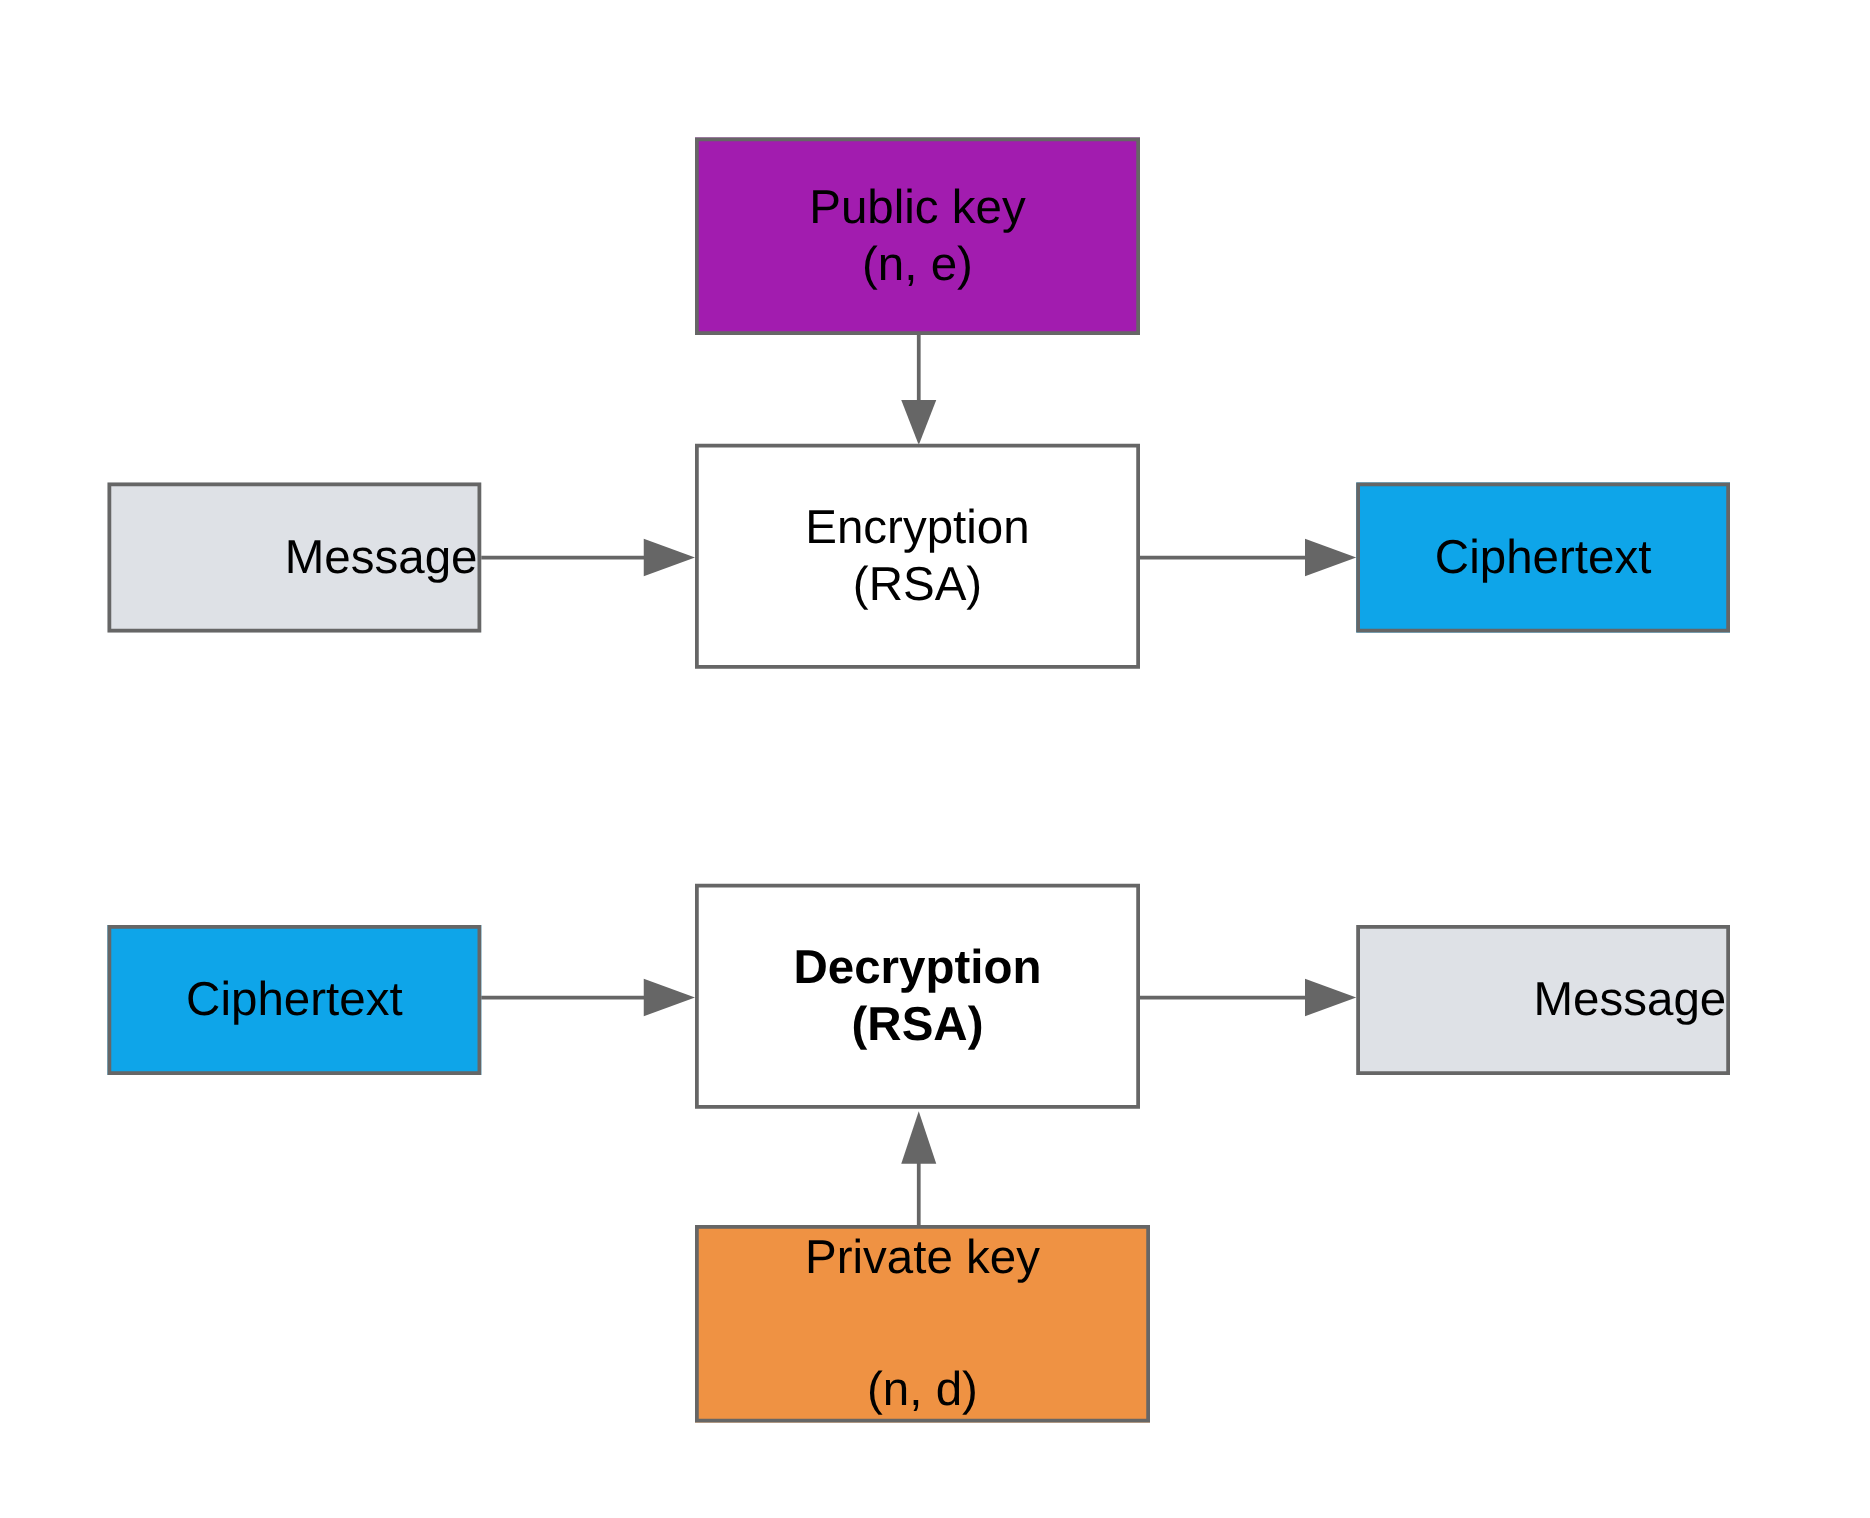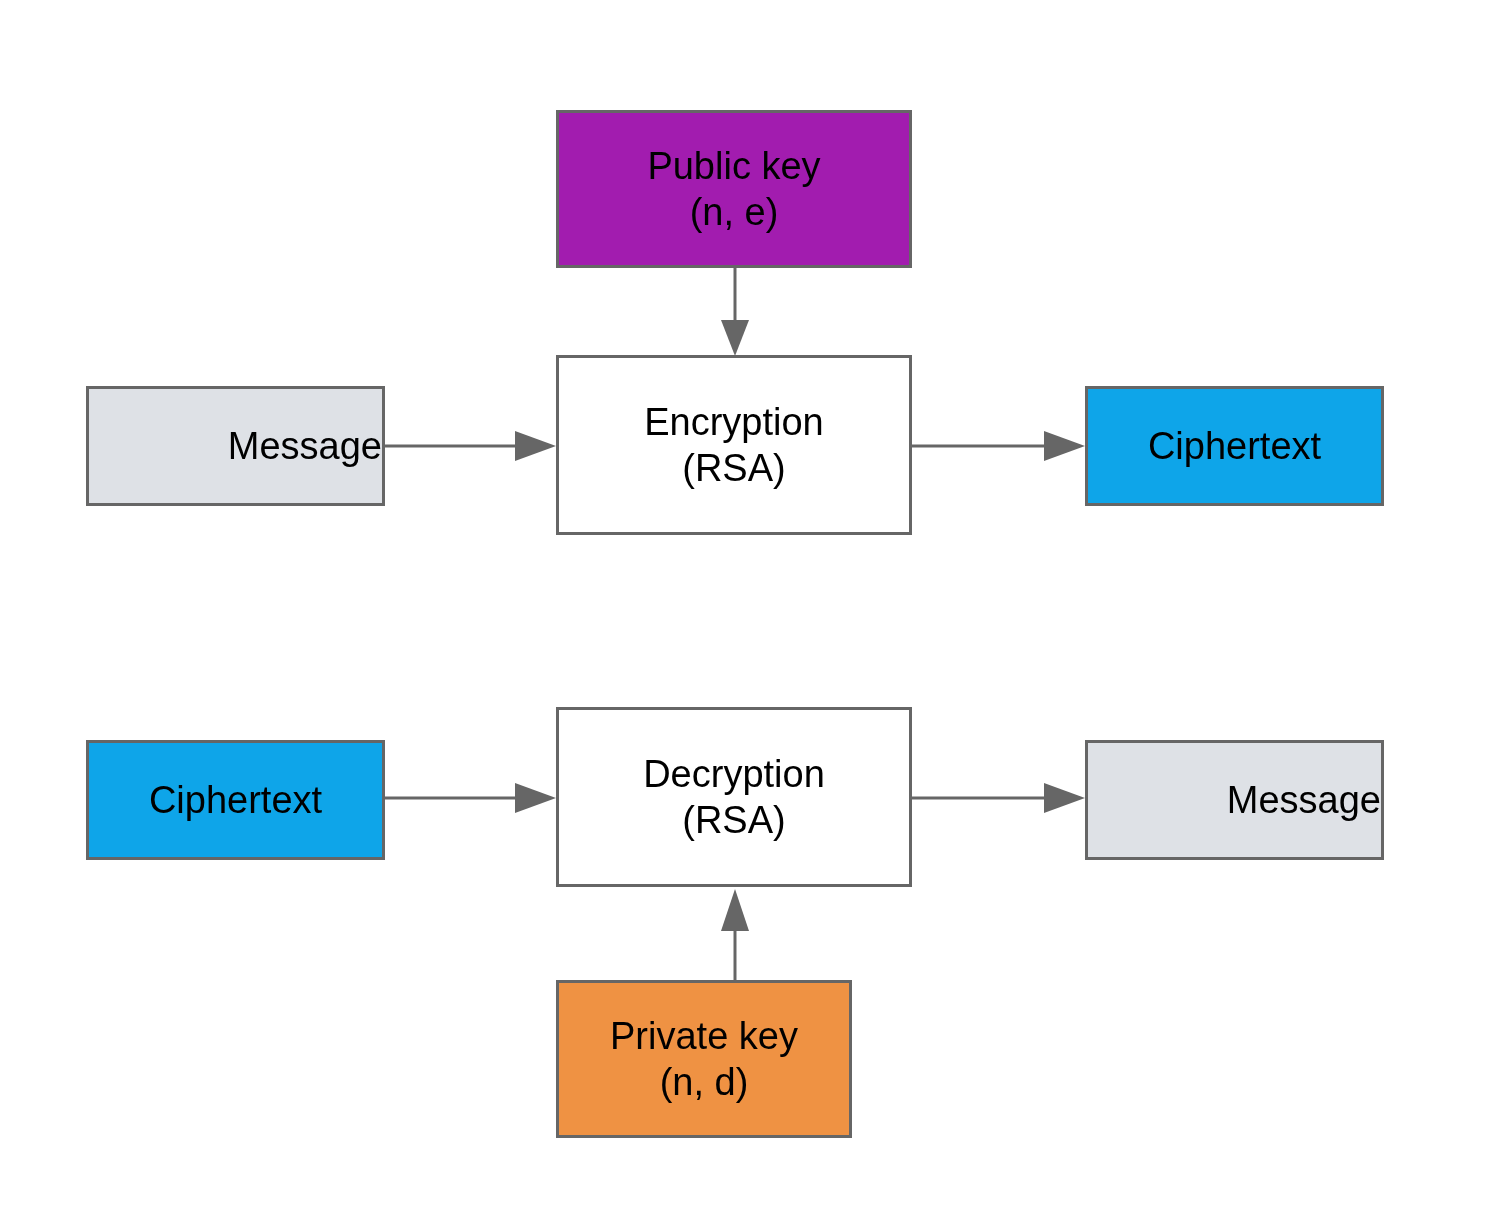--- a/index.html
+++ b/index.html
@@ -92,21 +92,21 @@
     <span>Ciphertext</span>
   </div>
 
   <div class="edge" style="left:385px; top:797px; width:171px; height:2px;">
     <svg width="175" height="40" viewBox="0 0 175 40" style="margin-top:-19px;">
       <line x1="0" y1="20" x2="136" y2="20" stroke="#666666" stroke-width="3"></line>
       <polygon points="130,5 130,35 171,20" fill="#666666"></polygon>
     </svg>
   </div>
 
-  <div class="node fill-white" style="left:556px; top:707px; width:356px; height:180px;">
+  <div class="node fill-white" style="left:556px; top:707px; width:356px; height:180px;font-weight:bold;">
     <span>Decryption</span>
     <span class="line2">(RSA)</span>
   </div>
 
   <div class="edge" style="left:912px; top:797px; width:173px; height:2px;">
     <svg width="177" height="40" viewBox="0 0 177 40" style="margin-top:-19px;">
       <line x1="0" y1="20" x2="138" y2="20" stroke="#666666" stroke-width="3"></line>
       <polygon points="132,5 132,35 173,20" fill="#666666"></polygon>
     </svg>
   </div>
@@ -115,18 +115,18 @@
     <span>Message</span>
   </div>
 
   <div class="edge" style="left:734px; top:887px; width:2px; height:93px;">
     <svg width="40" height="95" viewBox="0 0 40 95" style="margin-left:-19px;">
       <line x1="20" y1="95" x2="20" y2="38" stroke="#666666" stroke-width="3"></line>
       <polygon points="6,44 34,44 20,2" fill="#666666"></polygon>
     </svg>
   </div>
 
-  <div class="node fill-orange" style="left:556px; top:980px; width:296px; height:158px;">
+  <div class="node fill-orange" style="left:556px; top:980px; width:364px; height:158px;justify-content:space-between;">
     <span>Private key</span>
     <span class="line2">(n, d)</span>
   </div>
 
 </div>
 
 </body></html>

